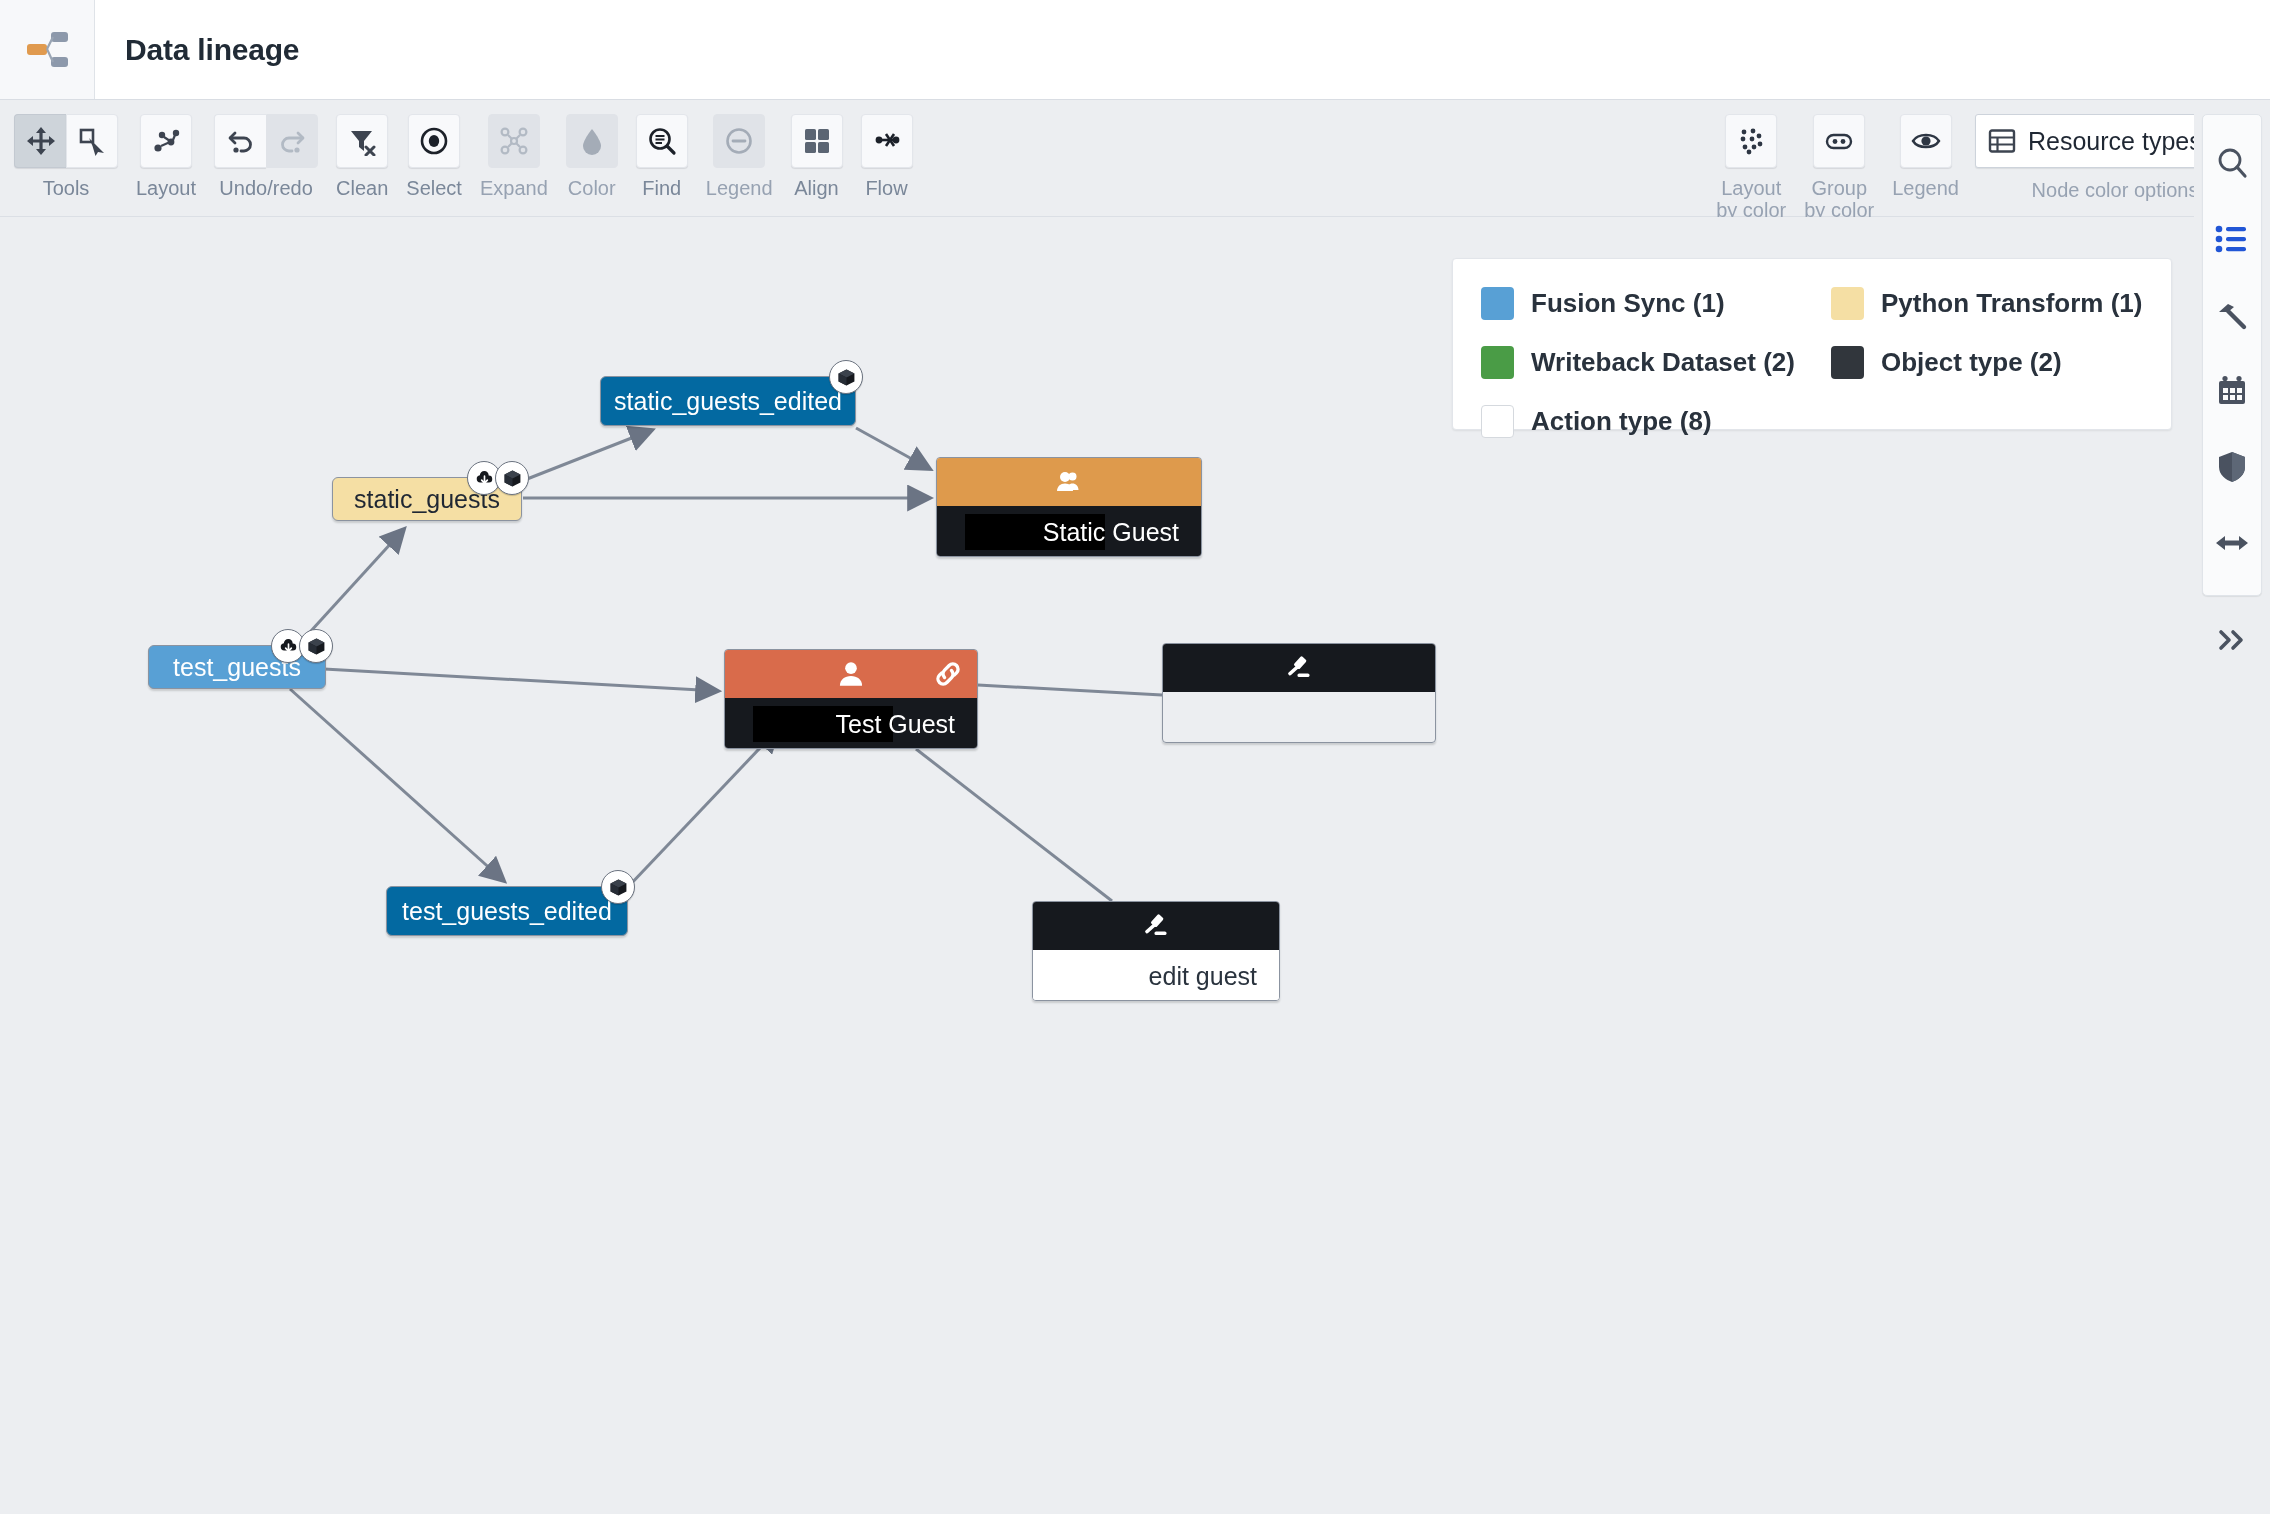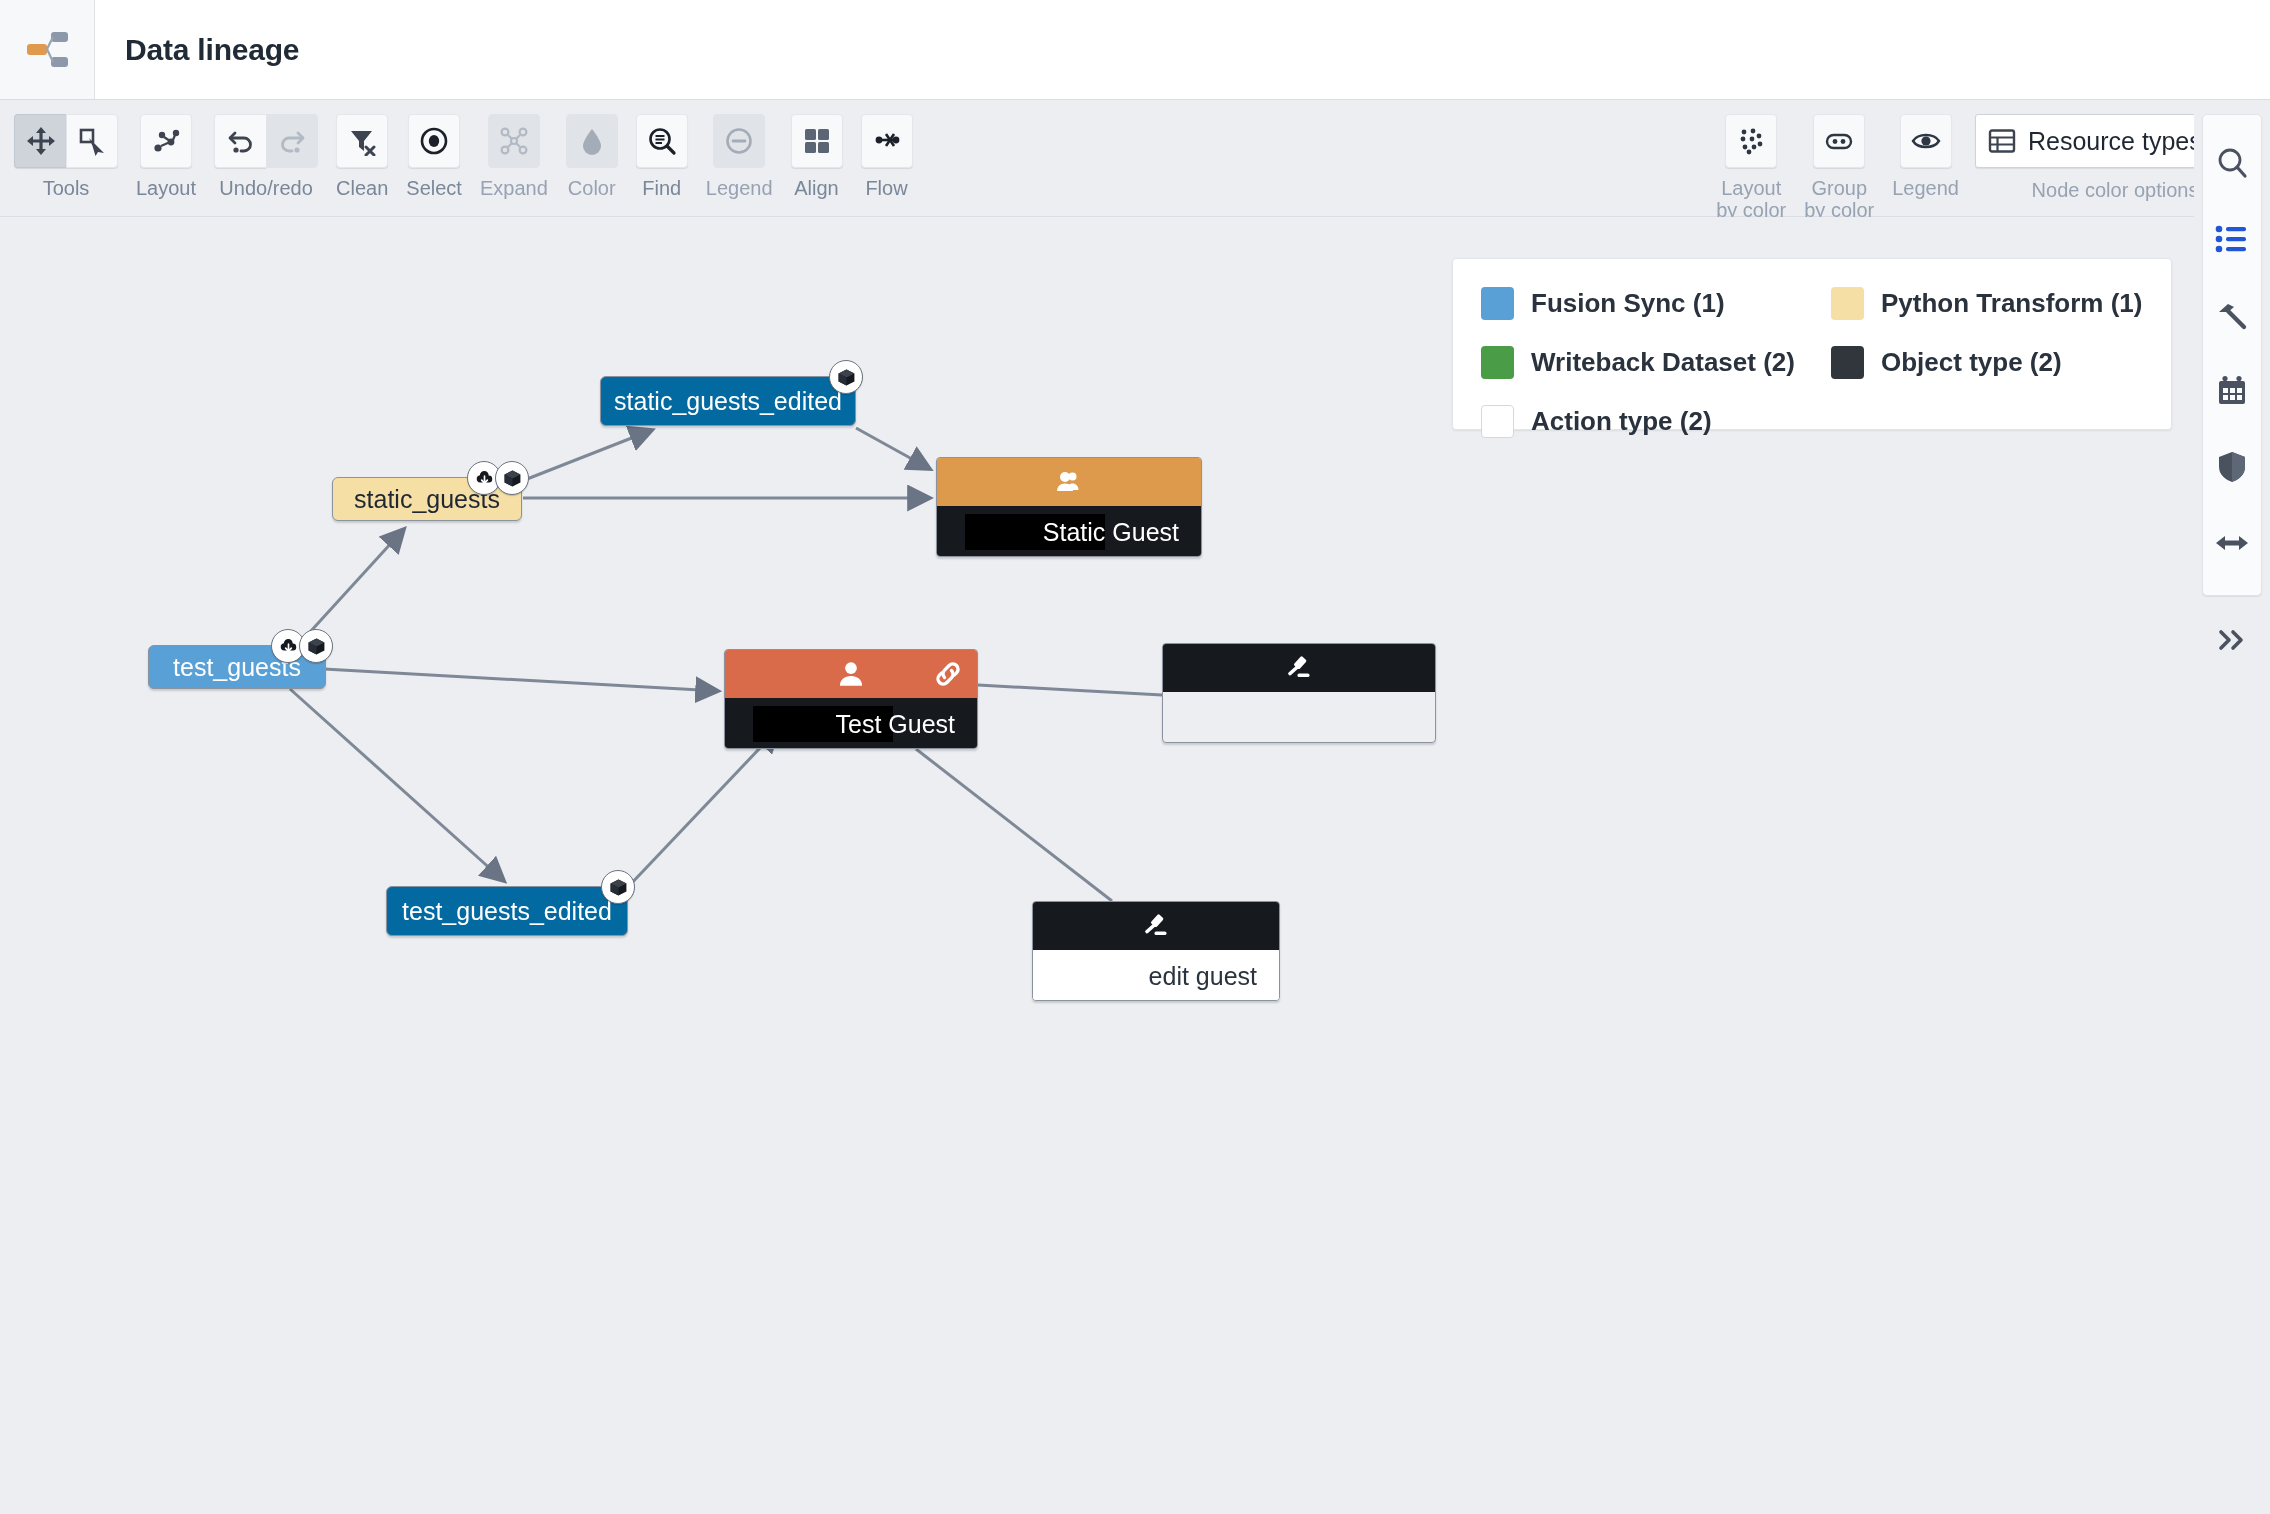--- a/index.html
+++ b/index.html
@@ -672,16 +672,16 @@
       <div class="legend-item">
         <div class="swatch" style="background: rgb(74, 156, 70);"></div>
         <div class="legend-label">Writeback Dataset (2)</div>
       </div>
       <div class="legend-item">
         <div class="swatch" style="background: rgb(49, 54, 60);"></div>
         <div class="legend-label">Object type (2)</div>
       </div>
       <div class="legend-item">
         <div class="swatch outline" style="background: rgb(255, 255, 255);"></div>
-        <div class="legend-label">Action type (2)</div>
+        <div class="legend-label">Action type (8)</div>
       </div>
     </div>
 </div>
 
 </body></html>

